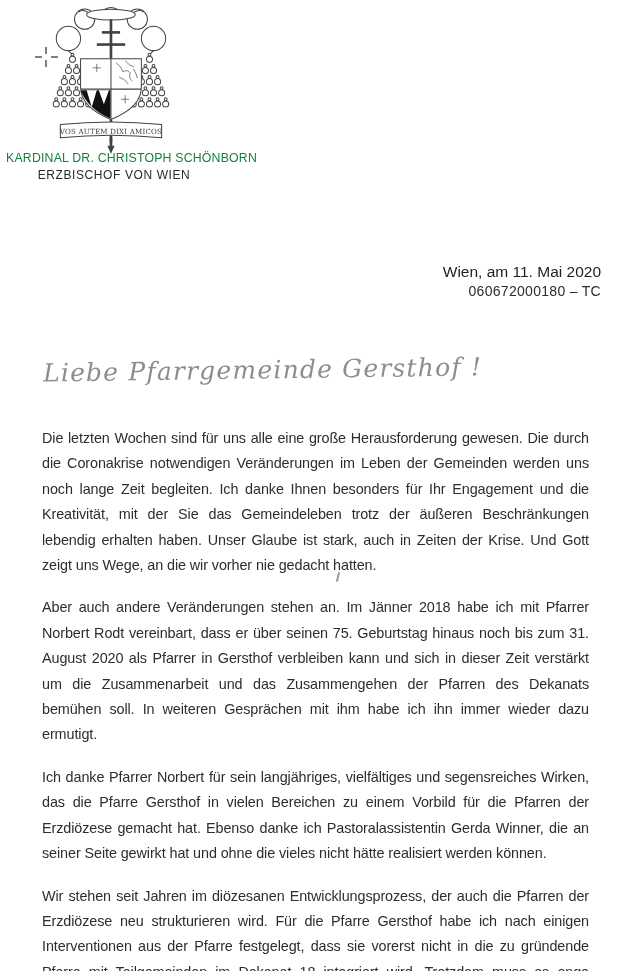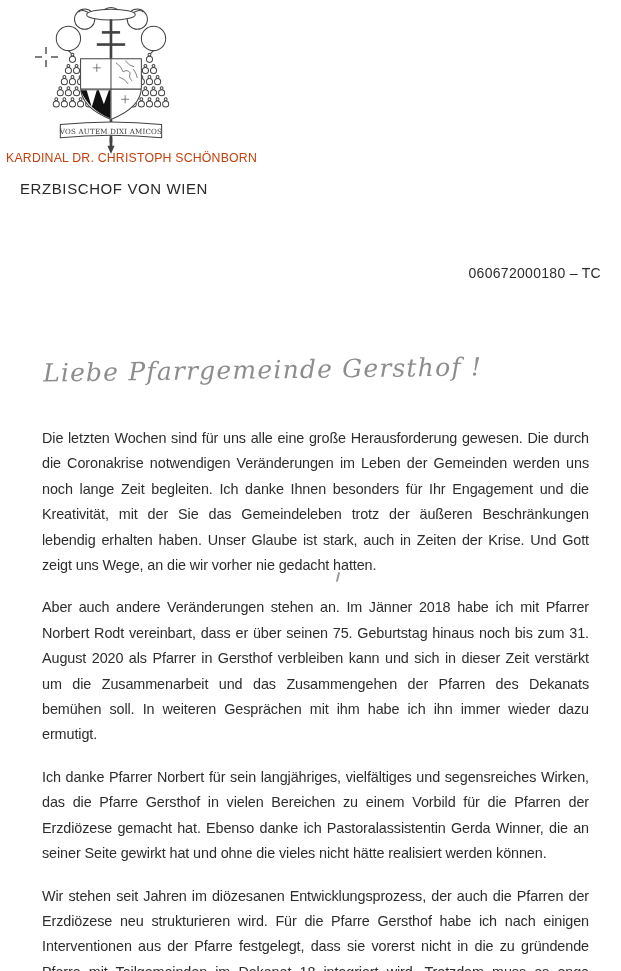--- a/index.html
+++ b/index.html
@@ -20,22 +20,22 @@
   .crest .wht { fill: #ffffff; stroke: none; }
   .crest .motto-text {
     font-family: "DejaVu Serif", serif;
     font-size: 7px; letter-spacing: .2px;
     fill: #3c3c3c; text-anchor: middle;
   }
   .regmark { position: absolute; left: 35px; top: 47px; width: 23px; height: 20px; }
   .regmark line { stroke: #3a3a3a; stroke-width: 1.3; }
 
   .sender { position: absolute; left: 6px; top: 151px; width: 216px; text-align: center; }
-  .sender-name { font-size: 12.3px; letter-spacing: .2px; color: #c2410c; white-space: nowrap; text-align: right; }
-  .sender-title { margin-top: 15px; font-size: 15px; letter-spacing: .6px; color: #2a2a2a; }
+  .sender-name { font-size: 12.3px; letter-spacing: .2px; color: #15803d; white-space: nowrap; text-align: right; }
+  .sender-title { margin-top: 3px; font-size: 12px; letter-spacing: .6px; color: #2a2a2a; }
 
   .dateblock { position: absolute; right: 20px; top: 263px; text-align: right; }
   .place-date { font-size: 15.5px; color: #1f1f1f; }
   .ref { margin-top: 2px; font-size: 14px; letter-spacing: .3px; color: #2c2c2c; }
 
   .salutation {
     position: absolute; left: 43px; top: 356px; width: 360px;
     font-family: "DejaVu Serif", serif;
     font-style: italic;
     font-size: 25px; letter-spacing: 1.2px;
@@ -160,20 +160,21 @@
     <line x1="11" y1="0" x2="11" y2="7"></line>
     <line x1="11" y1="13" x2="11" y2="20"></line>
   </svg>
 
   <div class="sender">
     <div class="sender-name">KARDINAL DR. CHRISTOPH SCHÖNBORN</div>
     <div class="sender-title">ERZBISCHOF VON WIEN</div>
   </div>
 
   <div class="dateblock">
+    <div class="place-date">Wien, am 11. Mai 2020</div>
     <div class="ref">060672000180 – TC</div>
   </div>
 
   <div class="salutation">Liebe Pfarrgemeinde Gersthof !</div>
 
   <span class="inkmark"></span>
 
   <div class="letter-body">
     <p>Die letzten Wochen sind für uns alle eine große Herausforderung gewesen. Die durch die Coronakrise notwendigen Veränderungen im Leben der Gemeinden werden uns noch lange Zeit begleiten. Ich danke Ihnen besonders für Ihr Engagement und die Kreativität, mit der Sie das Gemeindeleben trotz der äußeren Beschränkungen lebendig erhalten haben. Unser Glaube ist stark, auch in Zeiten der Krise. Und Gott zeigt uns Wege, an die wir vorher nie gedacht hatten.</p>
     <p>Aber auch andere Veränderungen stehen an. Im Jänner 2018 habe ich mit Pfarrer Norbert Rodt vereinbart, dass er über seinen 75. Geburtstag hinaus noch bis zum 31. August 2020 als Pfarrer in Gersthof verbleiben kann und sich in dieser Zeit verstärkt um die Zusammenarbeit und das Zusammengehen der Pfarren des Dekanats bemühen soll. In weiteren Gesprächen mit ihm habe ich ihn immer wieder dazu ermutigt.</p>

